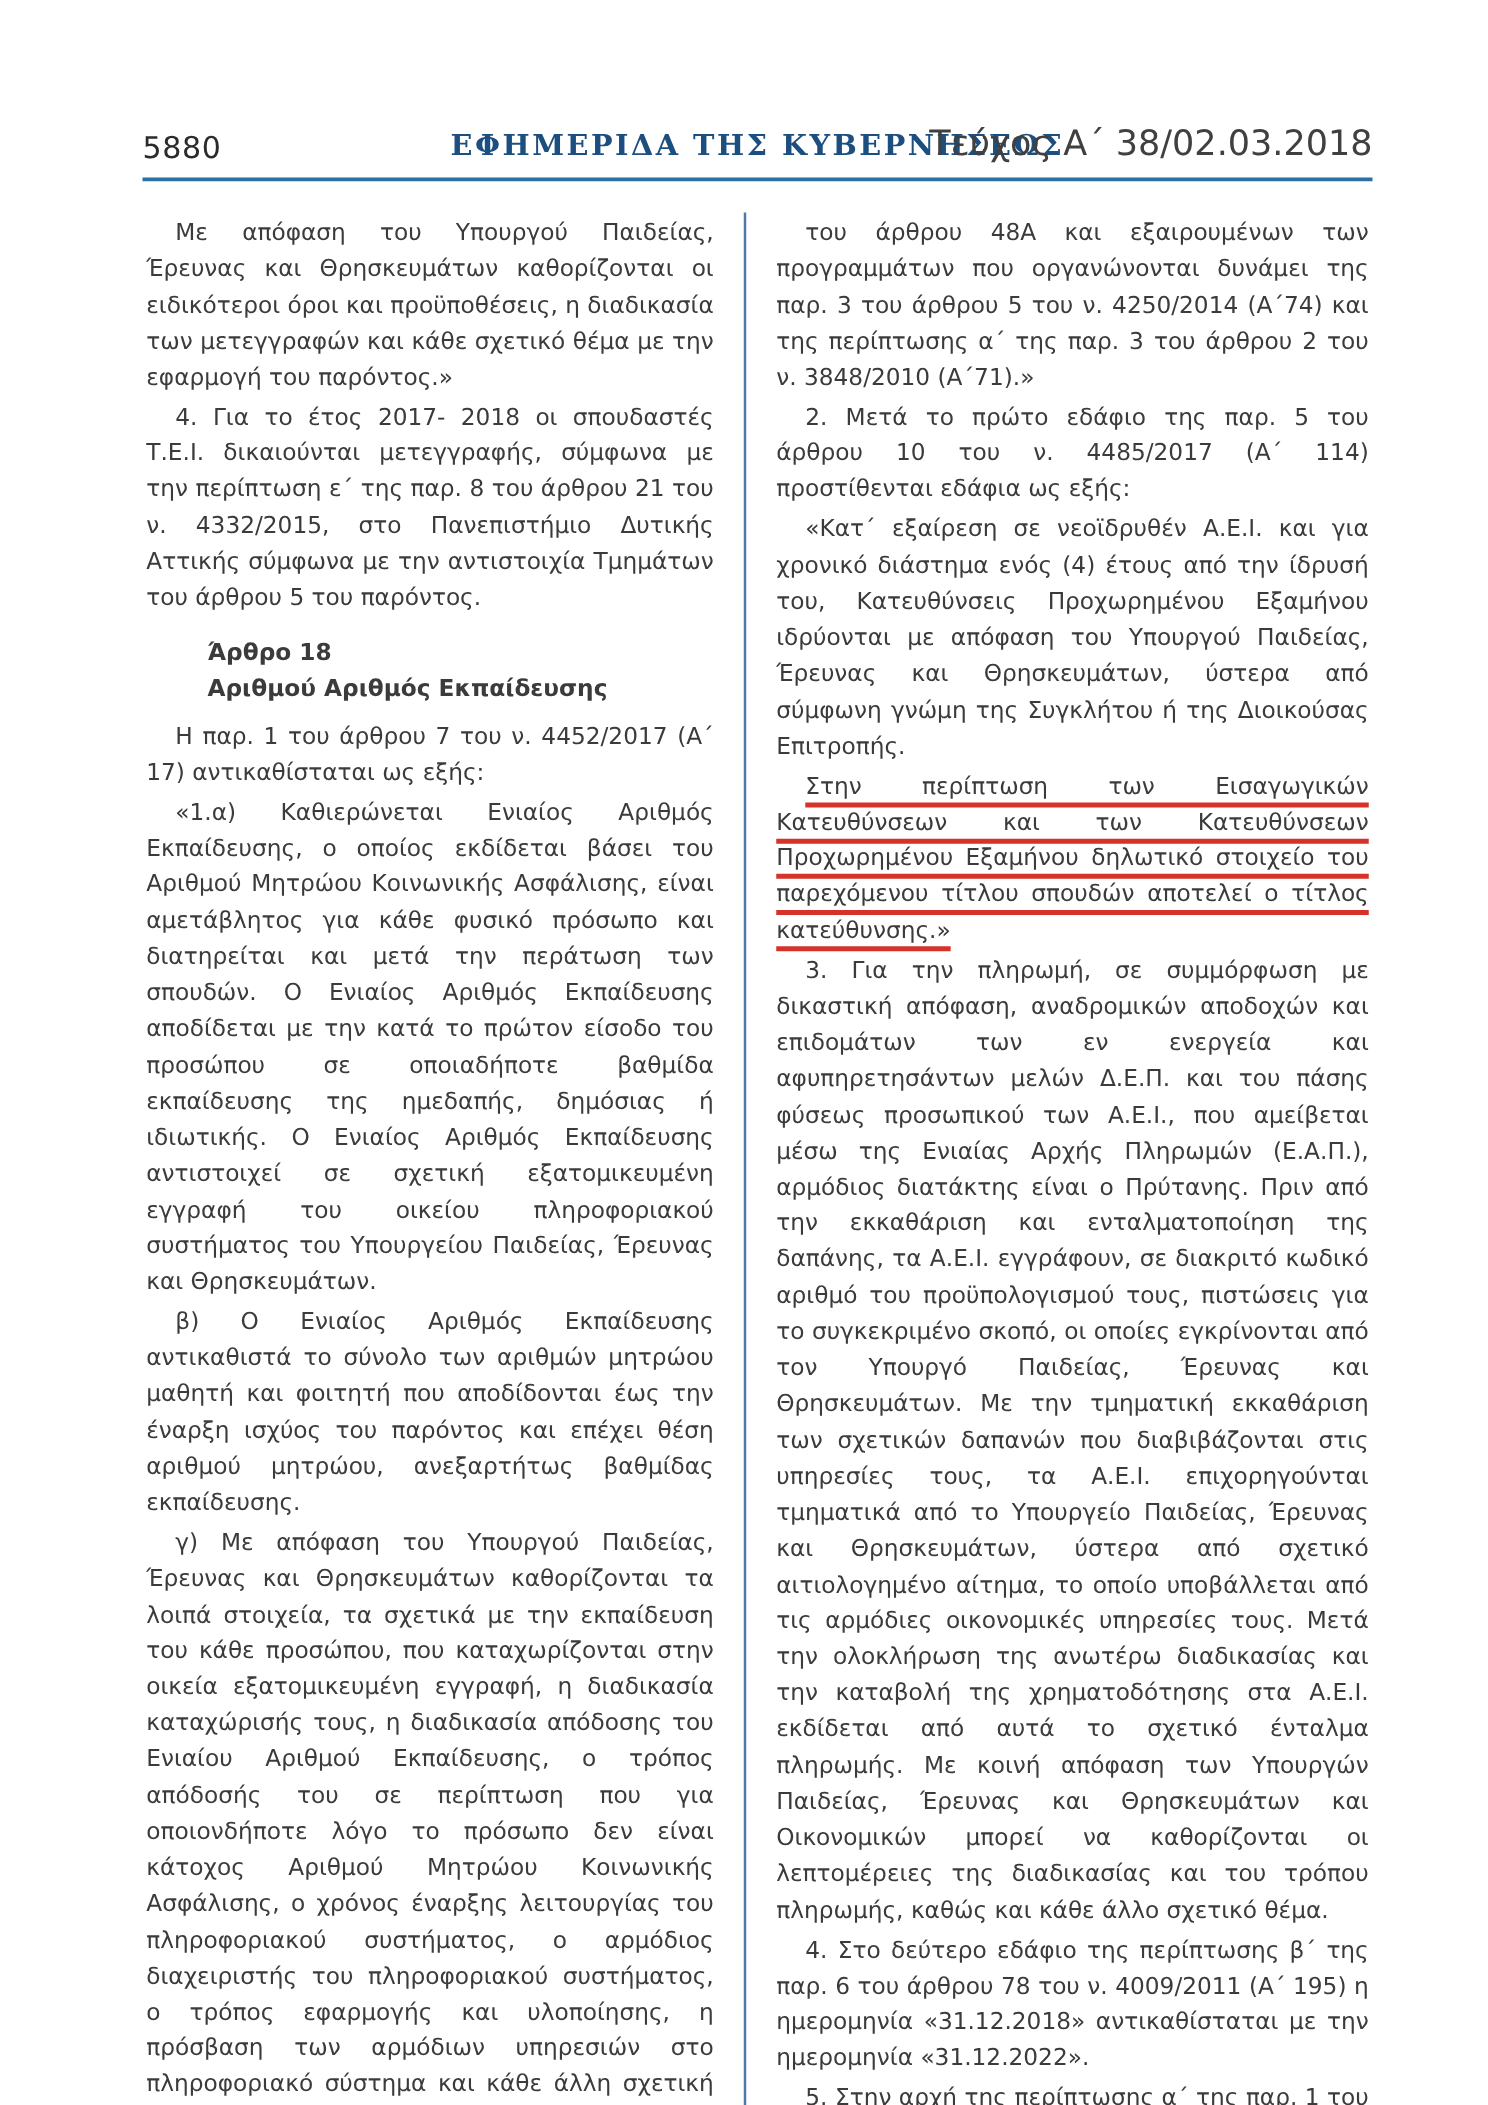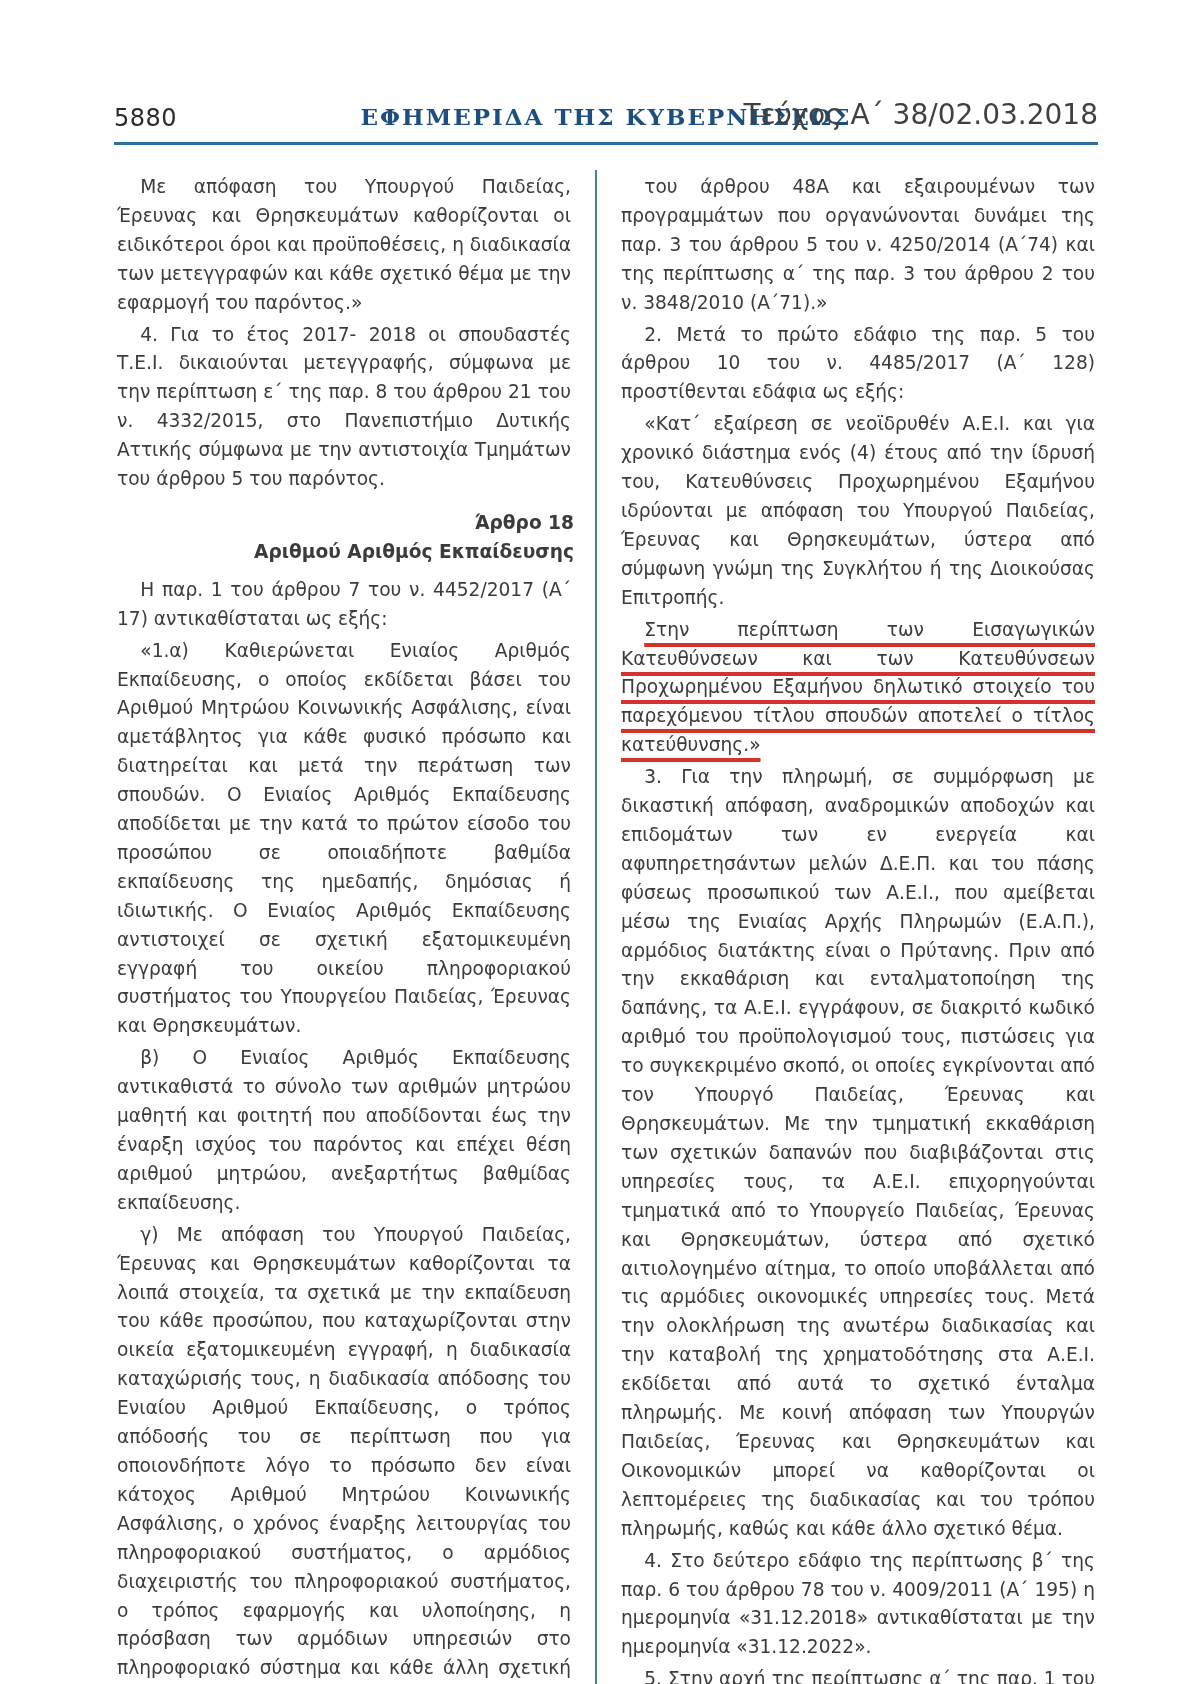--- a/index.html
+++ b/index.html
@@ -56,21 +56,21 @@
   p.para{
     margin:3px;
     text-indent:1.25em;
   }
   .article-heading{
     font-weight:bold;
     padding-left:52px;
     margin:15px 0 9px 0;
     text-align:left;
   }
-  .article-heading .hl{display:block;text-align:right;}
+  .article-heading .hl{display:block;}
   p.red-underline{
     text-decoration:underline;
     text-decoration-color:#d5322a;
     text-decoration-thickness:4px;
     text-underline-offset:7px;
     text-decoration-skip-ink:none;
   }
 </style>
 </head>
 <body>
@@ -98,21 +98,21 @@
       <p class="para">β) Ο Ενιαίος Αριθμός Εκπαίδευσης αντικαθιστά το σύνολο των αριθμών μητρώου μαθητή και φοιτητή που αποδίδονται έως την έναρξη ισχύος του παρόντος και επέχει θέση αριθμού μητρώου, ανεξαρτήτως βαθμίδας εκπαίδευσης.</p>
       <p class="para">γ) Με απόφαση του Υπουργού Παιδείας, Έρευνας και Θρησκευμάτων καθορίζονται τα λοιπά στοιχεία, τα σχετικά με την εκπαίδευση του κάθε προσώπου, που καταχωρίζονται στην οικεία εξατομικευμένη εγγραφή, η διαδικασία καταχώρισής τους, η διαδικασία απόδοσης του Ενιαίου Αριθμού Εκπαίδευσης, ο τρόπος απόδοσής του σε περίπτωση που για οποιονδήποτε λόγο το πρόσωπο δεν είναι κάτοχος Αριθμού Μητρώου Κοινωνικής Ασφάλισης, ο χρόνος έναρξης λειτουργίας του πληροφοριακού συστήματος, ο αρμόδιος διαχειριστής του πληροφοριακού συστήματος, ο τρόπος εφαρμογής και υλοποίησης, η πρόσβαση των αρμόδιων υπηρεσιών στο πληροφοριακό σύστημα και κάθε άλλη σχετική λεπτομέρεια.</p>
       <p class="para">δ) Με κοινή απόφαση του Υπουργού Παιδείας, Έρευνας και Θρησκευμάτων και του κατά περίπτωση αρμόδιου Υπουργού επιτρέπεται η διασύνδεση του πληροφοριακού συστήματος με άλλα πληροφοριακά συστήματα και αρχεία.»</p>
 
     </div>
 
     <div class="col-divider"></div>
 
     <div class="col col-right">
       <p class="para">του άρθρου 48Α και εξαιρουμένων των προγραμμάτων που οργανώνονται δυνάμει της παρ. 3 του άρθρου 5 του ν. 4250/2014 (Α΄74) και της περίπτωσης α΄ της παρ. 3 του άρθρου 2 του ν. 3848/2010 (Α΄71).»</p>
-      <p class="para">2. Μετά το πρώτο εδάφιο της παρ. 5 του άρθρου 10 του ν. 4485/2017 (Α΄ 128) προστίθενται εδάφια ως εξής:</p>
+      <p class="para">2. Μετά το πρώτο εδάφιο της παρ. 5 του άρθρου 10 του ν. 4485/2017 (Α΄ 114) προστίθενται εδάφια ως εξής:</p>
       <p class="para">«Κατ΄ εξαίρεση σε νεοϊδρυθέν Α.Ε.Ι. και για χρονικό διάστημα ενός (4) έτους από την ίδρυσή του, Κατευθύνσεις Προχωρημένου Εξαμήνου ιδρύονται με απόφαση του Υπουργού Παιδείας, Έρευνας και Θρησκευμάτων, ύστερα από σύμφωνη γνώμη της Συγκλήτου ή της Διοικούσας Επιτροπής.</p>
       <p class="para red-underline">Στην περίπτωση των Εισαγωγικών Κατευθύνσεων και των Κατευθύνσεων Προχωρημένου Εξαμήνου δηλωτικό στοιχείο του παρεχόμενου τίτλου σπουδών αποτελεί ο τίτλος κατεύθυνσης.»</p>
       <p class="para">3. Για την πληρωμή, σε συμμόρφωση με δικαστική απόφαση, αναδρομικών αποδοχών και επιδομάτων των εν ενεργεία και αφυπηρετησάντων μελών Δ.Ε.Π. και του πάσης φύσεως προσωπικού των Α.Ε.Ι., που αμείβεται μέσω της Ενιαίας Αρχής Πληρωμών (Ε.Α.Π.), αρμόδιος διατάκτης είναι ο Πρύτανης. Πριν από την εκκαθάριση και ενταλματοποίηση της δαπάνης, τα Α.Ε.Ι. εγγράφουν, σε διακριτό κωδικό αριθμό του προϋπολογισμού τους, πιστώσεις για το συγκεκριμένο σκοπό, οι οποίες εγκρίνονται από τον Υπουργό Παιδείας, Έρευνας και Θρησκευμάτων. Με την τμηματική εκκαθάριση των σχετικών δαπανών που διαβιβάζονται στις υπηρεσίες τους, τα Α.Ε.Ι. επιχορηγούνται τμηματικά από το Υπουργείο Παιδείας, Έρευνας και Θρησκευμάτων, ύστερα από σχετικό αιτιολογημένο αίτημα, το οποίο υποβάλλεται από τις αρμόδιες οικονομικές υπηρεσίες τους. Μετά την ολοκλήρωση της ανωτέρω διαδικασίας και την καταβολή της χρηματοδότησης στα Α.Ε.Ι. εκδίδεται από αυτά το σχετικό ένταλμα πληρωμής. Με κοινή απόφαση των Υπουργών Παιδείας, Έρευνας και Θρησκευμάτων και Οικονομικών μπορεί να καθορίζονται οι λεπτομέρειες της διαδικασίας και του τρόπου πληρωμής, καθώς και κάθε άλλο σχετικό θέμα.</p>
       <p class="para">4. Στο δεύτερο εδάφιο της περίπτωσης β΄ της παρ. 6 του άρθρου 78 του ν. 4009/2011 (Α΄ 195) η ημερομηνία «31.12.2018» αντικαθίσταται με την ημερομηνία «31.12.2022».</p>
       <p class="para">5. Στην αρχή της περίπτωσης α΄ της παρ. 1 του άρθρου 53 του ν. 4009/2011, όπως έχει αντικατασταθεί με την παρ. 3 του άρθρου 31 του ν. 4452/2017 (Α΄17), πριν από τις λέξεις «Οι προπτυχιακοί» τίθεται το στοιχείο «αα)» και στο τέλος της υποπερίπτωσης αα΄ προστίθεται υποπερίπτωση ββ΄ ως εξής:</p>
 
     </div>
 
   </div>
 

